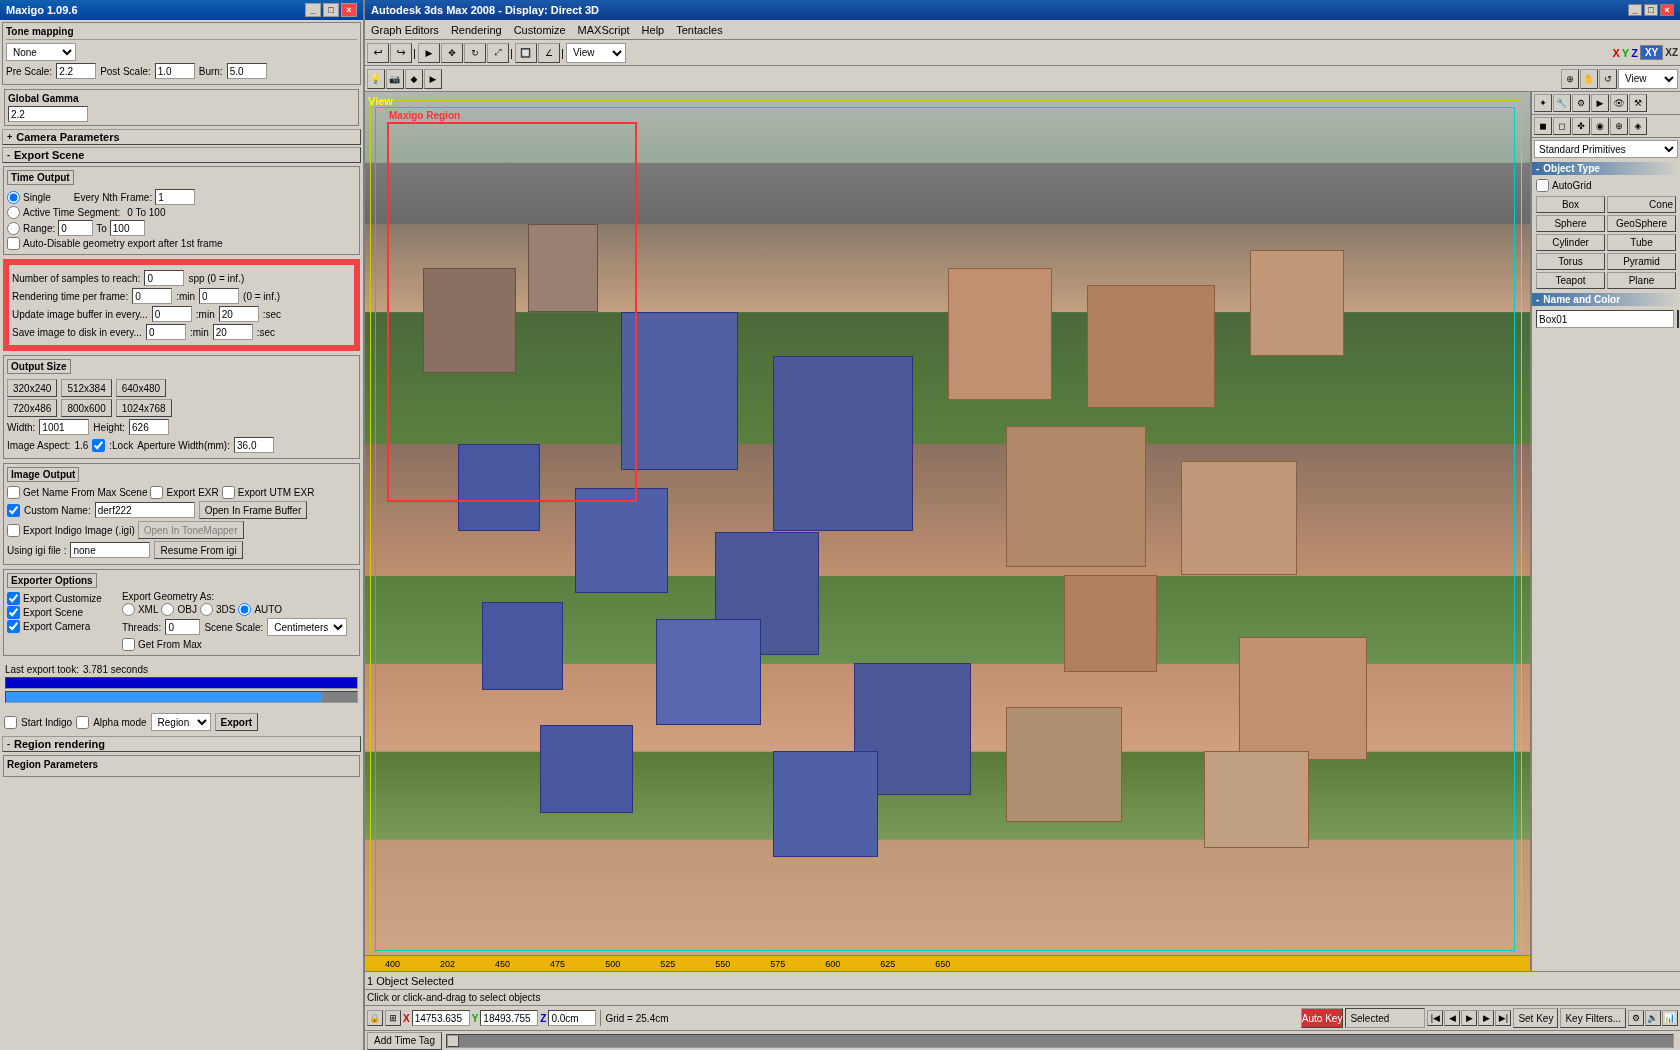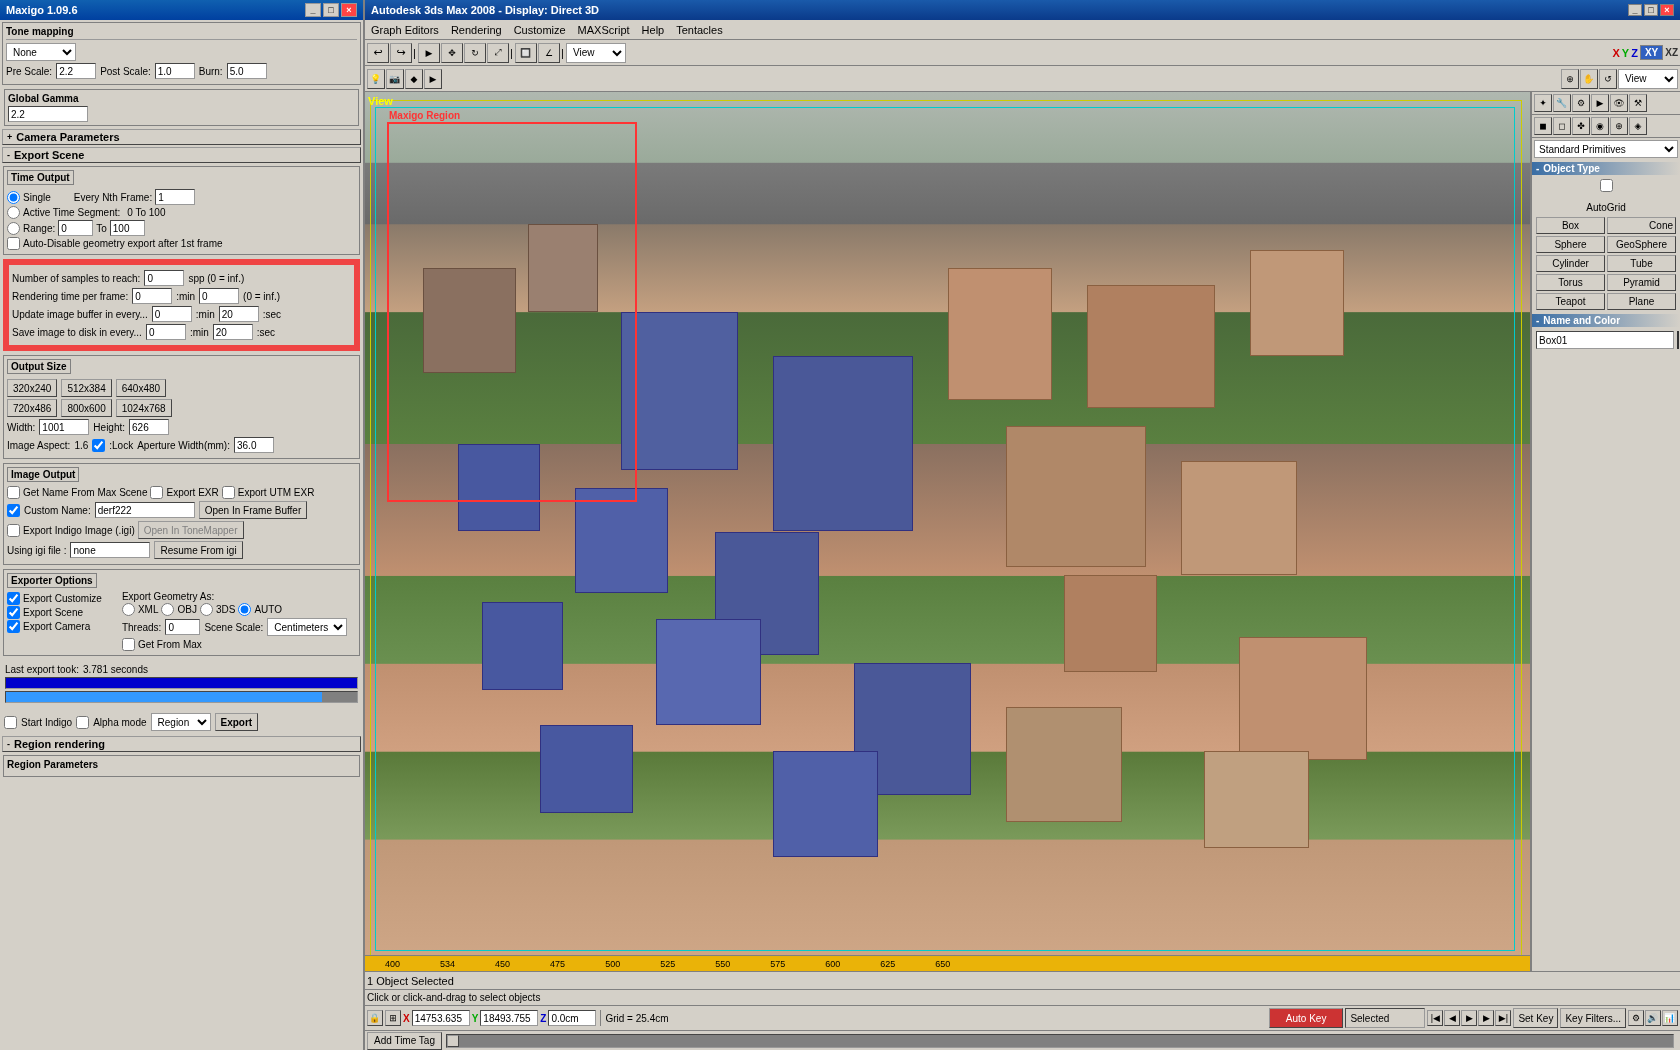--- a/index.html
+++ b/index.html
@@ -411,21 +411,21 @@
           <div style="position:absolute;top:72%;left:15%;width:8%;height:10%;background:#4858a0;border:1px solid #303080;z-index:2;"></div>
           <div style="position:absolute;top:75%;left:35%;width:9%;height:12%;background:#5060a8;border:1px solid #303080;z-index:2;"></div>
           <div style="position:absolute;top:70%;left:55%;width:10%;height:13%;background:#b09070;border:1px solid #8a6040;z-index:2;"></div>
           <div style="position:absolute;top:75%;left:72%;width:9%;height:11%;background:#c0a080;border:1px solid #8a6040;z-index:2;"></div>
 
           <div style="position:absolute;top:3px;left:3px;color:#ffff00;font-size:11px;font-weight:bold;z-index:20;">View</div>
         </div>
 
         <div style="position:absolute;bottom:0;left:0;right:0;height:16px;background:#eab308;border-top:1px solid #808080;display:flex;align-items:center;font-size:9px;z-index:30;">
           <span style="margin:0 20px;">400</span>
-          <span style="margin:0 20px;">534</span>
+          <span style="margin:0 20px;">202</span>
           <span style="margin:0 20px;">450</span>
           <span style="margin:0 20px;">475</span>
           <span style="margin:0 20px;">500</span>
           <span style="margin:0 20px;">525</span>
           <span style="margin:0 20px;">550</span>
           <span style="margin:0 20px;">575</span>
           <span style="margin:0 20px;">600</span>
           <span style="margin:0 20px;">625</span>
           <span style="margin:0 20px;">650</span>
         </div>
@@ -456,21 +456,21 @@
           <select style="width:100%; height:18px; font-size:10px; background:white; border:1px solid #999;">
             <option>Standard Primitives</option>
           </select>
         </div>
 
         <div style="background:linear-gradient(to right, #3a6ea5, #d4d0c8); color:white; padding:1px 4px; font-size:10px; font-weight:bold; margin:2px 0; display:flex; align-items:center;">
           <span style="margin-right:4px;">-</span>
           <span>Object Type</span>
         </div>
 
-        <div style="padding:2px 4px; display:flex; align-items:center; gap:10px; font-size:10px;flex-direction:column;">
+        <div style="padding:2px 4px; display:flex; align-items:center; gap:3px; font-size:10px;">
           <input type="checkbox" style="">
           <span>AutoGrid</span>
         </div>
 
         <div style="display:grid; grid-template-columns:1fr 1fr; gap:2px; padding:2px 4px;">
           <button style="background:#d4d0c8;border:1px outset #999;font-size:10px;padding:2px 2px;cursor:pointer;text-align:center;">Box</button>
           <button style="background:#d4d0c8;border:1px outset #999;font-size:10px;padding:2px 2px;cursor:pointer;text-align:right;">Cone</button>
           <button style="background:#d4d0c8;border:1px outset #999;font-size:10px;padding:2px 2px;cursor:pointer;text-align:center;">Sphere</button>
           <button style="background:#d4d0c8;border:1px outset #999;font-size:10px;padding:2px 2px;cursor:pointer;text-align:center;">GeoSphere</button>
           <button style="background:#d4d0c8;border:1px outset #999;font-size:10px;padding:2px 2px;cursor:pointer;text-align:center;">Cylinder</button>
@@ -518,21 +518,21 @@
           <span style="color:#0000cc; font-weight:bold; font-size:10px;">Z</span>
           <input type="text" value="0.0cm" style="width: 48px; height: 16px; border: 1px inset rgb(153, 153, 153); background: white; font-size: 10px; padding: 0px 2px;">
         </div>
 
         <div style="width:1px;height:16px;background:#808080;margin:0 2px;"></div>
 
         <span style="font-size:10px;">Grid = 25.4cm</span>
 
         <div style="flex:1;"></div>
 
-        <button style="background:#cc3333; color:white; border:1px outset #999; font-size:10px; padding:1px 16px; cursor:pointer; height:20px;">Auto Key</button>
+        <button style="background:#cc3333; color:white; border:1px outset #999; font-size:10px; padding:1px 0; cursor:pointer; height:20px;">Auto Key</button>
 
         <div style="background:#d4d0c8; border:1px inset #999; padding:1px 4px; font-size:10px; height:20px; display:flex; align-items:center; min-width:80px;">
           <span>Selected</span>
         </div>
 
         <div style="display:flex; gap:1px; align-items:center;">
           <div style="width:16px;height:16px;background:#d4d0c8;border:1px outset #999;display:flex;align-items:center;justify-content:center;font-size:9px;cursor:pointer;">|◀</div>
           <div style="width:16px;height:16px;background:#d4d0c8;border:1px outset #999;display:flex;align-items:center;justify-content:center;font-size:9px;cursor:pointer;">◀</div>
           <div style="width:16px;height:16px;background:#d4d0c8;border:1px outset #999;display:flex;align-items:center;justify-content:center;font-size:9px;cursor:pointer;">▶</div>
           <div style="width:16px;height:16px;background:#d4d0c8;border:1px outset #999;display:flex;align-items:center;justify-content:center;font-size:9px;cursor:pointer;">▶</div>

